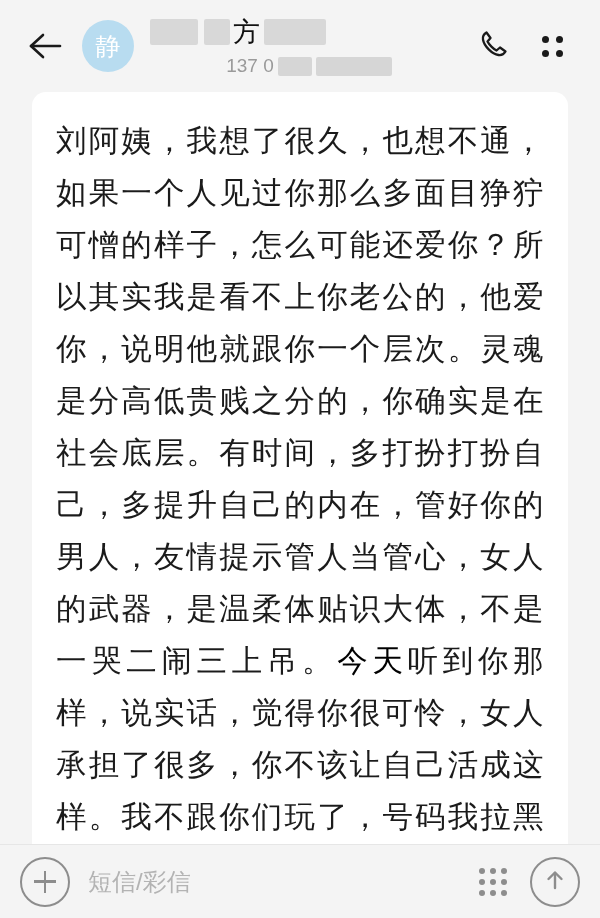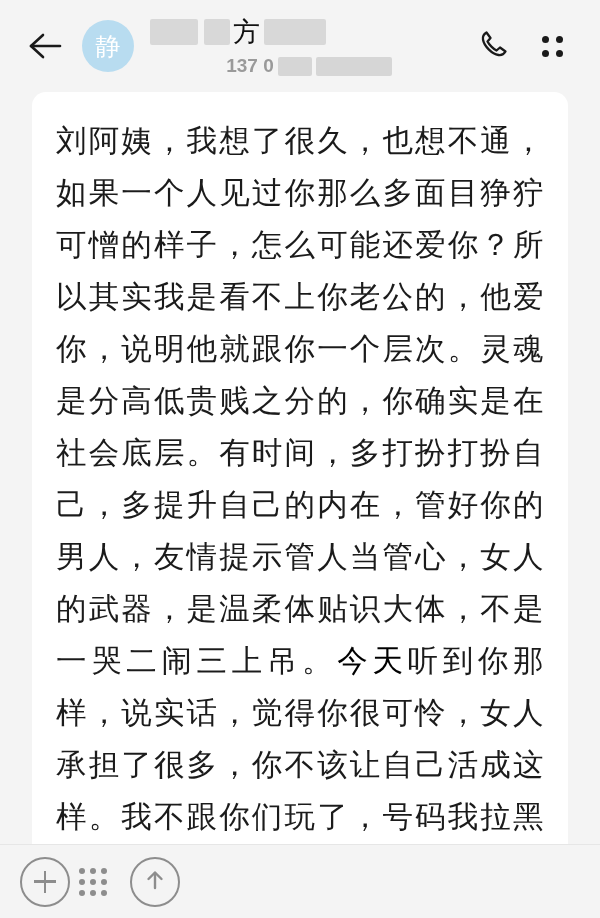--- a/index.html
+++ b/index.html
@@ -89,21 +89,20 @@
   .r3 { width: 62px; margin-left: 4px; }
 
   .contact-number {
     font-size: 19px;
     color: #9a9a9a;
     line-height: 26px;
     margin-top: 4px;
     display: flex;
     align-items: center;
     align-self: center;
-    font-weight: bold;
   }
   .contact-number .num-redact {
     display: inline-block;
     background: #d6d6d6;
     border-radius: 2px;
     height: 19px;
     margin-left: 4px;
   }
   .nr1 { width: 34px; }
   .nr2 { width: 76px; margin-left: 5px; }
@@ -283,20 +282,21 @@
   </div>
 
   <div class="conversation">
     <div class="bubble"><span>刘阿姨，我想了很久，也想不通，如果一个人见过你那么多面目狰狞可憎的样子，怎么可能还爱你？所以其实我是看不上你老公的，他爱你，说明他就跟你一个层次。灵魂是分高低贵贱之分的，你确实是在社会底层。有时间，多打扮打扮自己，多提升自己的内在，管好你的男人，友情提示管人当管心，女人的武器，是温柔体贴识大体，不是一哭二闹三上吊。</span><span class="link">今天</span><span>听到你那样，说实话，觉得你很可怜，女人承担了很多，你不该让自己活成这样。我不跟你们玩了，号码我拉黑了，白天要工作，晚上应该好好享受生活，你</span></div>
   </div>
 
   <div class="bottom-bar">
     <div class="plus-btn">
       <span></span>
     </div>
+    <div class="msg-input">短信/彩信</div>
     <div class="emoji-btn">
       <span class="emoji-grid">
         <i></i>
           <i></i>
           <i></i>
           <i></i>
           <i></i>
           <i></i>
           <i></i>
           <i></i>

